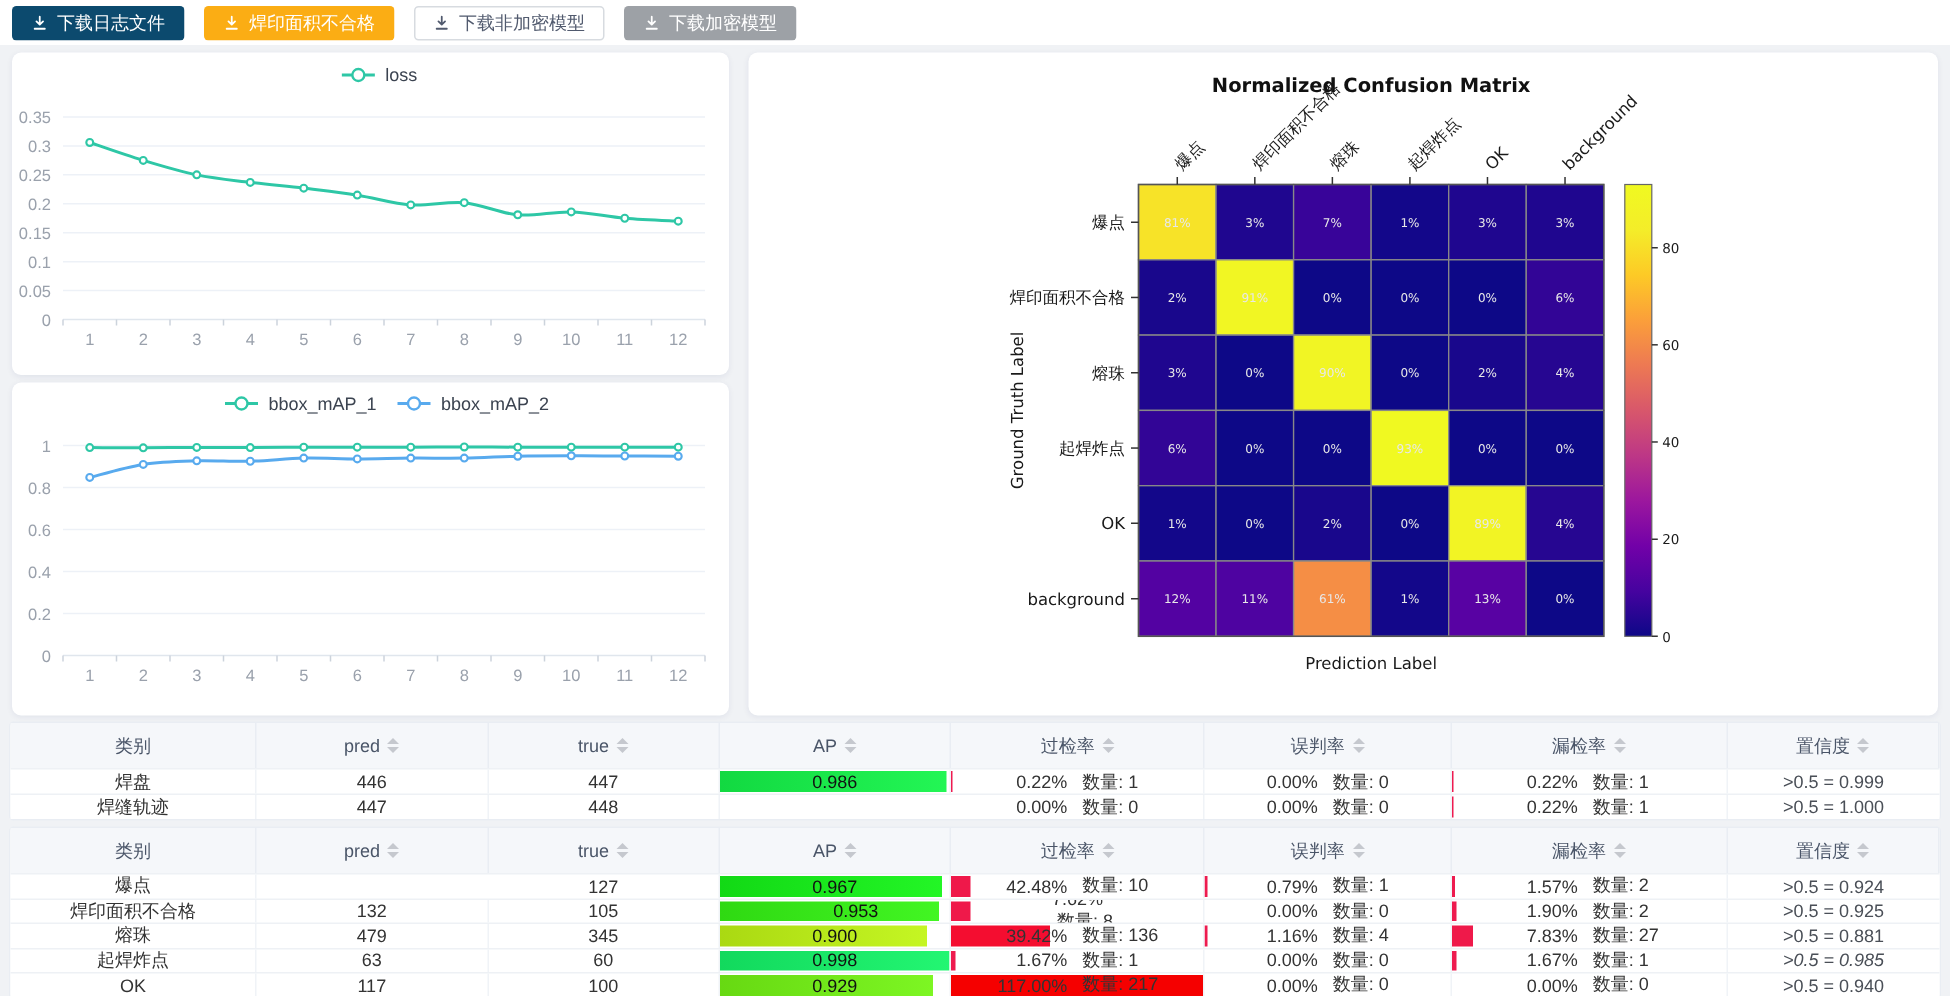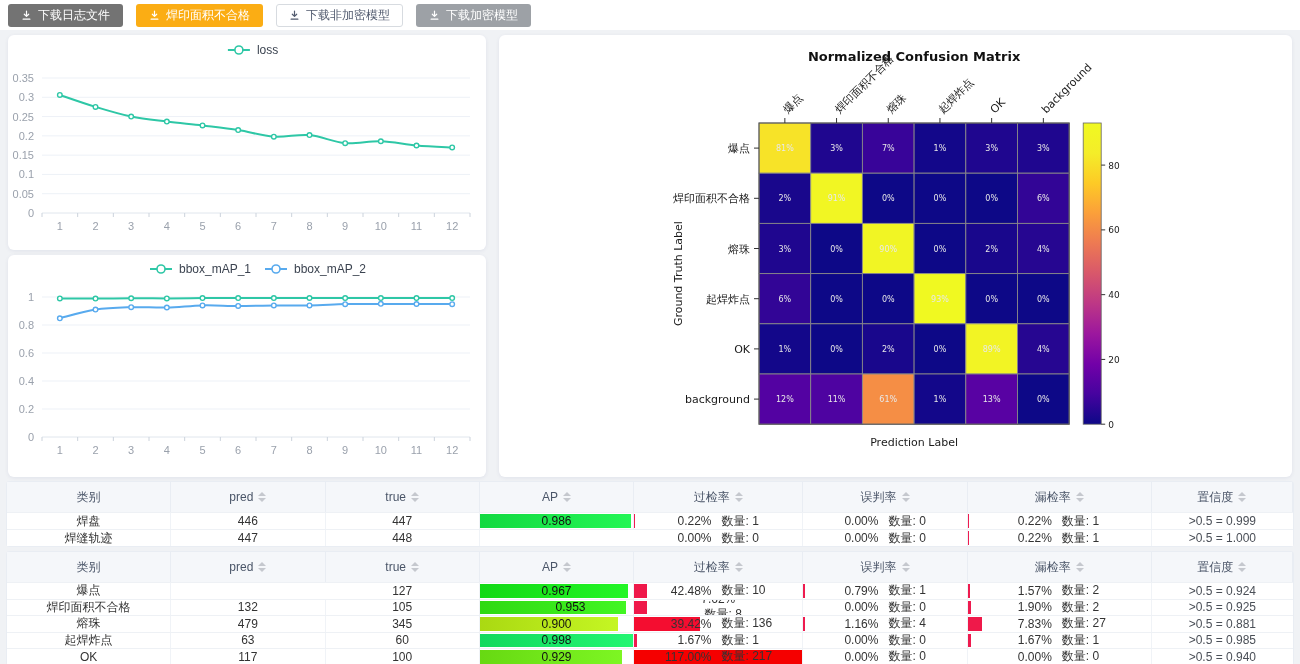--- a/index.html
+++ b/index.html
@@ -4,21 +4,21 @@
 <style>
   * { box-sizing: border-box; margin: 0; padding: 0; }
   html,body { width:1300px; height:664px; overflow:hidden; }
   body { background:#f0f2f5; font-family:"Liberation Sans","DejaVu Sans",sans-serif; }
 
   .topbar { height:30px; background:#fff; display:flex; align-items:center; gap:13px; padding:0 8px; }
   .btn { height:23px; display:inline-flex; align-items:center; gap:6px; padding:0 12px;
          font-size:12px; border-radius:3px; border:1px solid transparent; cursor:pointer;
          font-family:inherit; line-height:1; }
   .btn svg { flex:0 0 auto; }
-  .btn-green  { background:#737373; color:#fff; }
+  .btn-green  { background:#0c4a6e; color:#fff; }
   .btn-orange { background:#fbad14; color:#fff; }
   .btn-plain  { background:#fff; color:#515a6e; border-color:#d7dbe0; }
   .btn-gray   { background:#9da1a6; color:#fff; }
 
   .content { padding:5px 8px 0; display:flex; gap:13px; }
   .left-col { width:478px; display:flex; flex-direction:column; gap:5px; }
   .card { background:#fff; border-radius:6px; box-shadow:0 1px 4px rgba(15,35,95,.07); overflow:hidden; }
   #loss-card { height:215px; }
   #map-card  { height:222px; }
   #cm-card   { flex:1; height:442px; }
@@ -650,21 +650,21 @@
         <div class="tcell" style="width: 12.77%;">
           <div class="bar" style="width: 0%; background: rgb(238, 27, 80);"></div>
           <span class="rate-pct">0.00%</span>
           <span class="rate-cnt">数量: 0</span>
         </div>
         <div class="tcell" style="width: 14.32%;">
           <div class="bar" style="width: 1.67%; background: rgb(238, 27, 79);"></div>
           <span class="rate-pct">1.67%</span>
           <span class="rate-cnt">数量: 1</span>
         </div>
-        <div class="tcell" style="width: 10.98%;">
+        <div class="tcell" style="width: 10.98%; font-style: italic;">
           <span class="cellval conf">&gt;0.5 = 0.985</span>
         </div>
       </div>
       <div class="trow body">
         <div class="tcell" style="width: 12.77%;">
           <span class="cellval">OK</span>
         </div>
         <div class="tcell" style="width: 12%;">
           <span class="cellval">117</span>
         </div>

